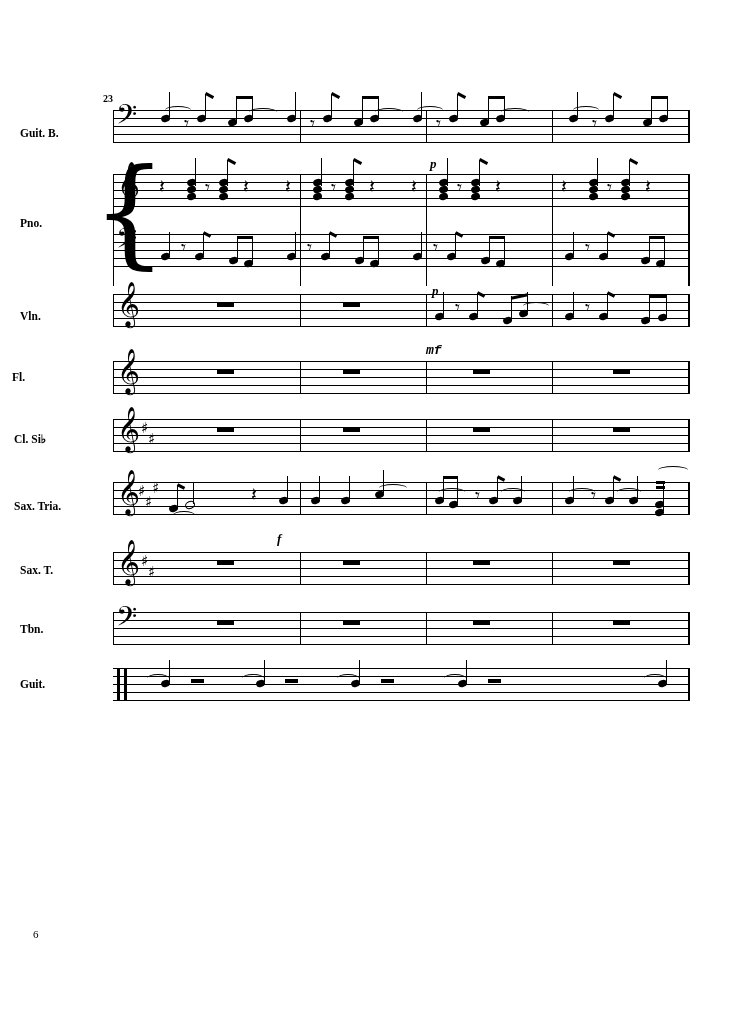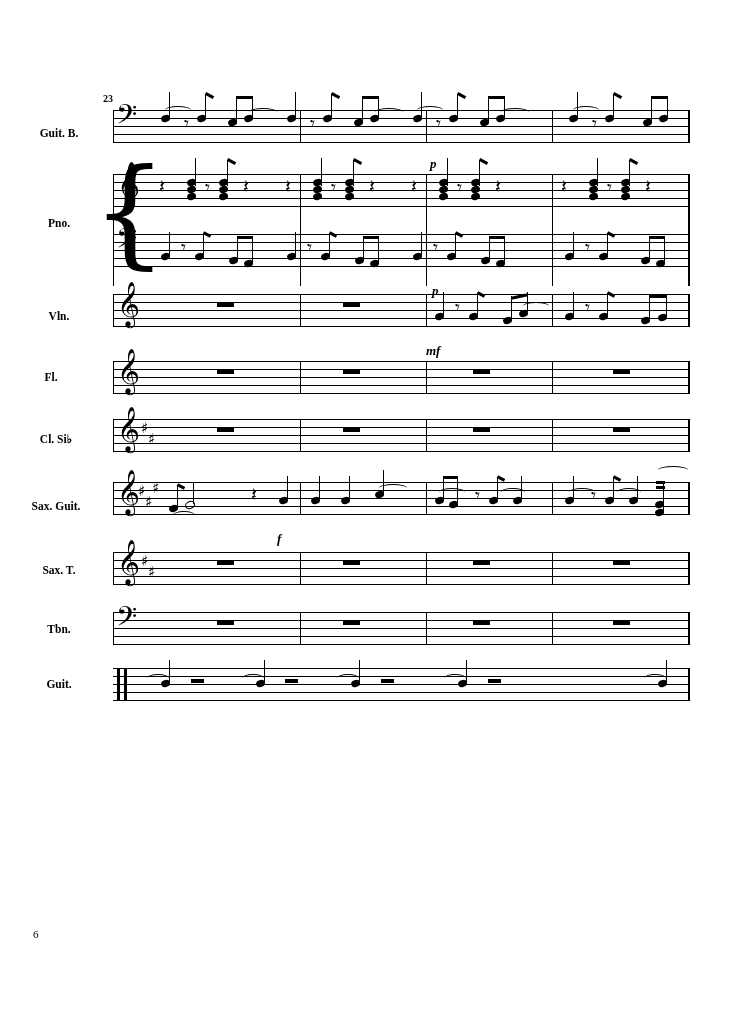--- a/index.html
+++ b/index.html
@@ -31,21 +31,21 @@
     font-family: "Liberation Serif", serif;
     font-size: 11px;
     color: #000;
   }
   .inst-label {
     position: absolute;
     font-family: "Liberation Serif", serif;
     font-size: 11.5px;
     font-weight: bold;
     color: #000;
-    text-align: center;
+    text-align: left;
     white-space: nowrap;
   }
   .staff {
     position: absolute;
   }
   .staffline {
     position: absolute;
     left: 0;
     height: 1px;
     background: #000;
@@ -140,21 +140,21 @@
 
   <div class="measure-num" style="left:103px; top:80px;margin-top:13px;">23</div>
 
   <div class="page-num">6</div>
 
   <div class="inst-label" style="left:20px; top:127px; width:78px;">Guit. B.</div>
   <div class="inst-label" style="left:20px; top:217px; width:78px;">Pno.</div>
   <div class="inst-label" style="left:20px; top:310px; width:78px;">Vln.</div>
   <div class="inst-label" style="left:12px; top:371px; width:78px;">Fl.</div>
   <div class="inst-label" style="left:14px; top:432px; width:84px;">Cl. Si♭</div>
-  <div class="inst-label" style="left:14px; top:500px; width:84px;">Sax. Guit.</div>
+  <div class="inst-label" style="left:14px; top:500px; width:84px;">Sax. Tria.</div>
   <div class="inst-label" style="left:20px; top:564px; width:78px;">Sax. T.</div>
   <div class="inst-label" style="left:20px; top:623px; width:78px;">Tbn.</div>
   <div class="inst-label" style="left:20px; top:678px; width:78px;">Guit.</div>
 
   <div class="staff" style="left:113px; top:110px; width:577px; height:32px;">
     <div class="staffline" style="top:0px; width:577px;"></div>
     <div class="staffline" style="top:8px; width:577px;"></div>
     <div class="staffline" style="top:16px; width:577px;"></div>
     <div class="staffline" style="top:24px; width:577px;"></div>
     <div class="staffline" style="top:32px; width:577px;"></div>
@@ -558,16 +558,16 @@
     <div class="tie" style="left:331px; top:6px; width:22px;"></div>
     <div class="rest-measure" style="left:375px; top:11px; width:13px; height:4px;"></div>
 
     <div class="notehead" style="left:545px; top:12px;"></div>
     <div class="stem" style="left:553px; top:-8px; height:22px;"></div>
     <div class="tie" style="left:531px; top:6px; width:22px;"></div>
   </div>
 
   <div class="dyn" style="left:430px; top:156px;">p</div>
   <div class="dyn" style="left:432px; top:283px;">p</div>
-  <div class="dyn" style="left:426px; top:343px;">mf</div>
+  <div class="dyn" style="left:426px; top:343px;font-family:Liberation Mono, monospace;">mf</div>
   <div class="dyn" style="left:277px; top:531px;">f</div>
 
 </div>
 
 </body></html>

